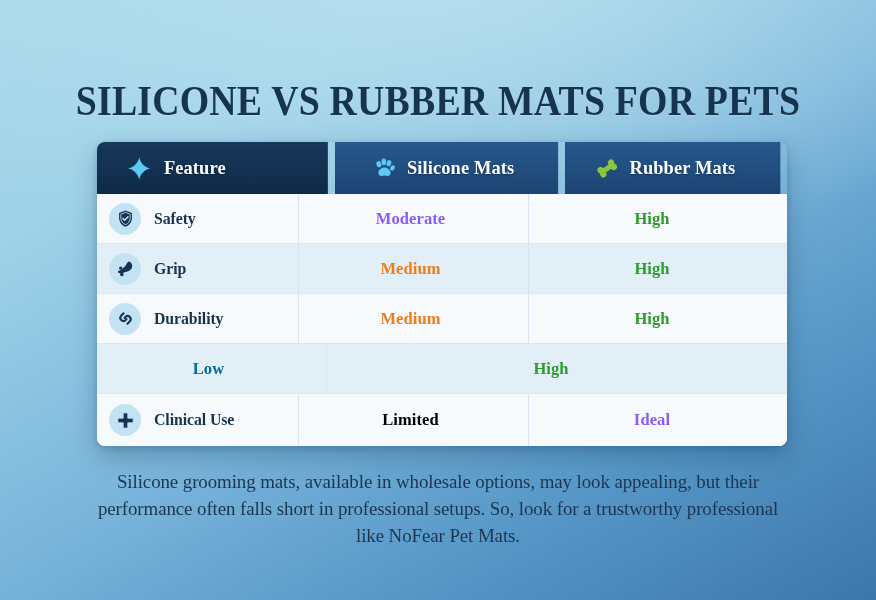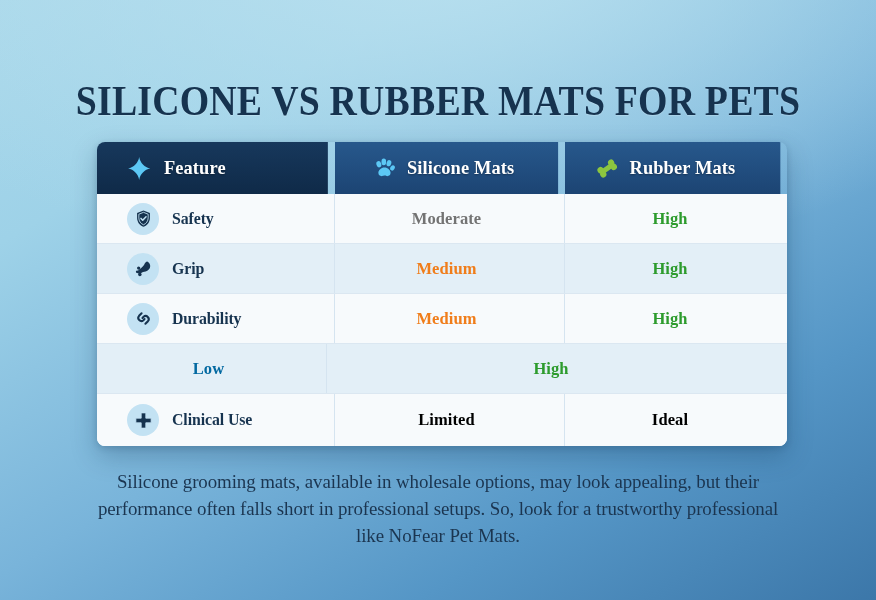--- a/index.html
+++ b/index.html
@@ -83,23 +83,23 @@
   .th-rubber .ic{ margin-right:11px; }
 
   .tbody{ background:#ffffff; }
 
   .row{ display:flex; height:50px; border-bottom:1px solid #dbe7f1; }
   .row:last-child{ border-bottom:none; height:52px; }
   .row.odd{ background:#f7fafc; }
   .row.even{ background:#e3eff7; }
 
   .cell-feature{
-    width:238px;
+    width:202px;
     display:flex; align-items:center;
-    padding-left:30px;
+    padding-left:12px;
     border-right:1px solid #d5e4f0;
   }
   .badge{
     width:32px; height:32px;
     border-radius:50%;
     background:#c3e2f3;
     display:flex; align-items:center; justify-content:center;
     flex:0 0 32px;
     margin-right:13px;
   }
@@ -193,21 +193,21 @@
         <div class="cell-feature">
           <span class="badge">
             <svg width="19" height="19" viewBox="0 0 24 24">
               <path d="M12 1.8 3.9 5.2v6.1c0 5 3.4 9.6 8.1 11 4.7-1.4 8.1-6 8.1-11V5.2L12 1.8z" fill="#16334f"></path>
               <path d="M12 4.2 6.1 6.6v4.7c0 3.8 2.5 7.4 5.9 8.6 3.4-1.2 5.9-4.8 5.9-8.6V6.6L12 4.2z" fill="none" stroke="#c3e2f3" stroke-width="1.1"></path>
               <path d="M8.8 11.9l2.2 2.3 4.2-4.5" fill="none" stroke="#c3e2f3" stroke-width="1.9" stroke-linecap="round" stroke-linejoin="round"></path>
             </svg>
           </span>
           <span class="feat-label">Safety</span>
         </div>
-        <div class="cell-val" style="color:#737373">Moderate</div>
+        <div class="cell-val" style="color:#8b5cf6">Moderate</div>
         <div class="cell-val last" style="color:#2d9b2d">High</div>
       </div>
 
       <div class="row even">
         <div class="cell-feature">
           <span class="badge">
             <svg width="19" height="19" viewBox="0 0 24 24">
               <path d="M16.8 3.3c2.6 1.1 4.1 4 3.6 6.8-.4 2.3-2 4-4.2 4.9-2 .8-4.3 1-6.1 2-1.3.7-2.1 1.9-3.5 1.8-1.5-.1-2.4-1.5-2.1-2.9.4-1.7 2.1-2.7 3.5-3.7 2.1-1.4 3.6-3.3 5-5.4 1-1.5 2-3.3 3.8-3.5z" fill="#16334f"></path>
               <circle cx="5.9" cy="11.5" r="2.1" fill="#16334f"></circle>
               <circle cx="4.1" cy="16.2" r="1.7" fill="#16334f"></circle>
@@ -244,21 +244,21 @@
       <div class="row odd">
         <div class="cell-feature">
           <span class="badge">
             <svg width="19" height="19" viewBox="0 0 24 24">
               <path d="M9.1 2.4h5.8v6.7h6.7v5.8h-6.7v6.7H9.1v-6.7H2.4V9.1h6.7z" fill="#16334f" stroke="#c3e2f3" stroke-width="1"></path>
             </svg>
           </span>
           <span class="feat-label">Clinical Use</span>
         </div>
         <div class="cell-val" style="color:#000000">Limited</div>
-        <div class="cell-val last" style="color:#000000">Ideal</div>
+        <div class="cell-val last" style="color:#8b5cf6">Ideal</div>
       </div>
 
     </div>
   </div>
 
   <div class="footer">Silicone grooming mats, available in wholesale options, may look appealing, but their performance often falls short in professional setups. So, look for a trustworthy professional like NoFear Pet Mats.</div>
 
 </div>
 
 </body></html>

